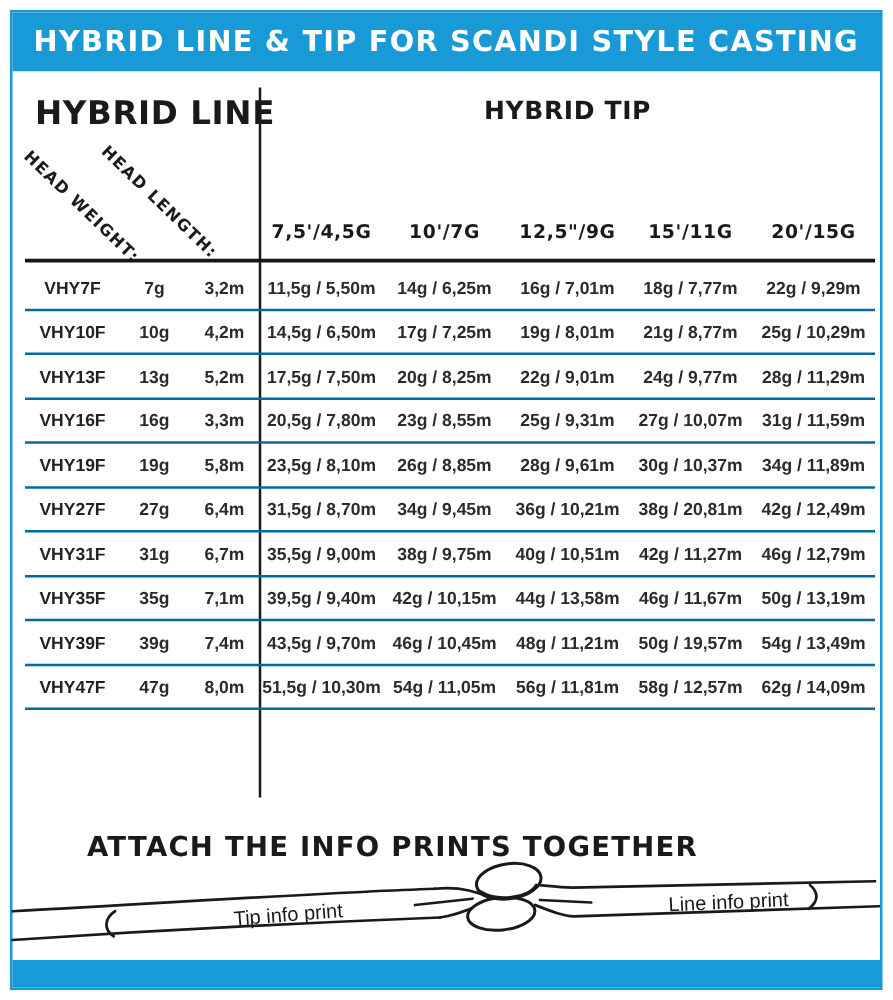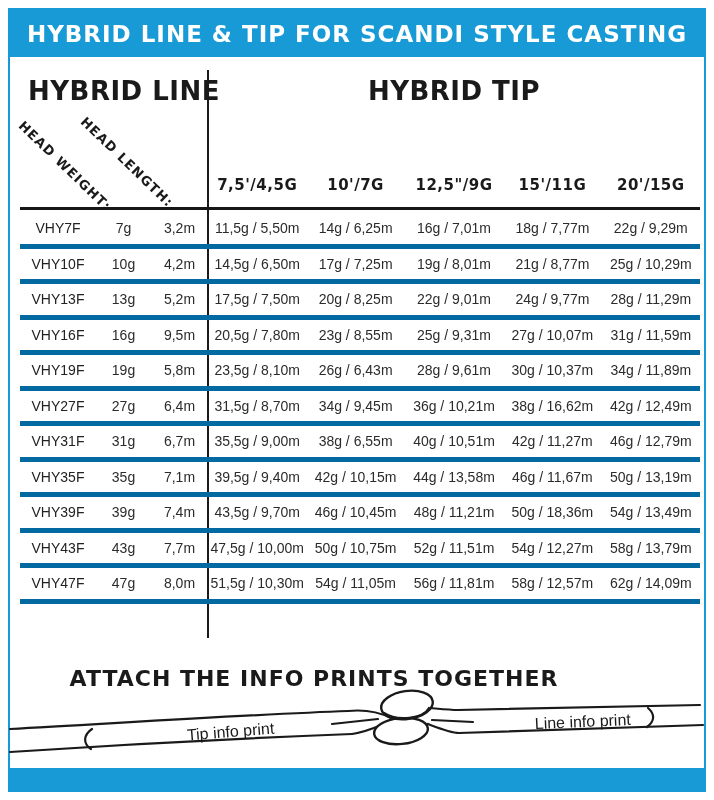--- a/index.html
+++ b/index.html
@@ -21,21 +21,21 @@
   .bottom-bar {
     position: absolute; left: 0; bottom: 0; width: 100%; height: 22px; background: #189ad6;
   }
 
   .techno { font-family: "DejaVu Sans", sans-serif; font-weight: bold; letter-spacing: 0.5px; }
 
   .line-section-header {
     position: absolute; left: 28px; top: 76px; font-size: 26px;
   }
   .tip-section-header {
-    position: absolute; left: 208px; top: 76px; width: 492px; text-align: center; font-size: 26px;
+    position: absolute; left: 208px; top: 76px; width: 492px; text-align: center; font-size: 20px;
   }
 
   .diag-label {
     position: absolute; font-size: 13px; font-weight: bold; letter-spacing: 1.2px;
     font-family: "DejaVu Sans", sans-serif; white-space: nowrap;
     transform: rotate(44deg); transform-origin: left top;
   }
   .diag-weight { left: 26px; top: 118px; }
   .diag-length { left: 88px; top: 114px; }
 
@@ -48,21 +48,21 @@
   }
   .col-headers {
     position: absolute; left: 20px; top: 176px; width: 680px; height: 34px;
     align-items: end; border-bottom: 3px solid #161616;
   }
   .col-header-cell {
     text-align: center; font-size: 15px; padding-bottom: 17px; white-space: nowrap;
   }
 
   .table-body { position: absolute; left: 20px; top: 213px; width: 680px; }
-  .grid-row { height: 35.5px; align-items: center; border-bottom: 5px solid #0369a1; }
+  .grid-row { height: 35.5px; align-items: center; border-bottom: 2px solid #0369a1; font-weight: bold; }
   .cell { text-align: center; font-size: 14px; color: #2b2b2b; white-space: nowrap; }
   .code-cell { color: #222; }
 
   .footer-heading {
     position: absolute; left: 0; top: 666px; width: 628px; text-align: center;
     font-size: 22px; letter-spacing: 1px;
   }
   .rope-svg { position: absolute; left: 0; top: 685px; }
   .rope-stroke { stroke: #1a1a1a; stroke-width: 2.2; fill: none; stroke-linecap: round; }
   .rope-loop { stroke: #1a1a1a; stroke-width: 2.4; fill: #ffffff; }
@@ -129,57 +129,57 @@
     <div class="cell">17,5g / 7,50m</div>
     <div class="cell">20g / 8,25m</div>
     <div class="cell">22g / 9,01m</div>
     <div class="cell">24g / 9,77m</div>
     <div class="cell">28g / 11,29m</div>
   </div>
 
   <div class="cols-grid grid-row">
     <div class="cell code-cell">VHY16F</div>
     <div class="cell">16g</div>
-    <div class="cell">9,5m</div>
+    <div class="cell">3,3m</div>
     <div class="cell">20,5g / 7,80m</div>
     <div class="cell">23g / 8,55m</div>
     <div class="cell">25g / 9,31m</div>
     <div class="cell">27g / 10,07m</div>
     <div class="cell">31g / 11,59m</div>
   </div>
 
   <div class="cols-grid grid-row">
     <div class="cell code-cell">VHY19F</div>
     <div class="cell">19g</div>
     <div class="cell">5,8m</div>
     <div class="cell">23,5g / 8,10m</div>
-    <div class="cell">26g / 6,43m</div>
+    <div class="cell">26g / 8,85m</div>
     <div class="cell">28g / 9,61m</div>
     <div class="cell">30g / 10,37m</div>
     <div class="cell">34g / 11,89m</div>
   </div>
 
 
   <div class="cols-grid grid-row">
     <div class="cell code-cell">VHY27F</div>
     <div class="cell">27g</div>
     <div class="cell">6,4m</div>
     <div class="cell">31,5g / 8,70m</div>
     <div class="cell">34g / 9,45m</div>
     <div class="cell">36g / 10,21m</div>
-    <div class="cell">38g / 16,62m</div>
+    <div class="cell">38g / 20,81m</div>
     <div class="cell">42g / 12,49m</div>
   </div>
 
   <div class="cols-grid grid-row">
     <div class="cell code-cell">VHY31F</div>
     <div class="cell">31g</div>
     <div class="cell">6,7m</div>
     <div class="cell">35,5g / 9,00m</div>
-    <div class="cell">38g / 6,55m</div>
+    <div class="cell">38g / 9,75m</div>
     <div class="cell">40g / 10,51m</div>
     <div class="cell">42g / 11,27m</div>
     <div class="cell">46g / 12,79m</div>
   </div>
 
   <div class="cols-grid grid-row">
     <div class="cell code-cell">VHY35F</div>
     <div class="cell">35g</div>
     <div class="cell">7,1m</div>
     <div class="cell">39,5g / 9,40m</div>
@@ -189,34 +189,24 @@
     <div class="cell">50g / 13,19m</div>
   </div>
 
   <div class="cols-grid grid-row">
     <div class="cell code-cell">VHY39F</div>
     <div class="cell">39g</div>
     <div class="cell">7,4m</div>
     <div class="cell">43,5g / 9,70m</div>
     <div class="cell">46g / 10,45m</div>
     <div class="cell">48g / 11,21m</div>
-    <div class="cell">50g / 18,36m</div>
+    <div class="cell">50g / 19,57m</div>
     <div class="cell">54g / 13,49m</div>
   </div>
 
-  <div class="cols-grid grid-row">
-    <div class="cell code-cell">VHY43F</div>
-    <div class="cell">43g</div>
-    <div class="cell">7,7m</div>
-    <div class="cell">47,5g / 10,00m</div>
-    <div class="cell">50g / 10,75m</div>
-    <div class="cell">52g / 11,51m</div>
-    <div class="cell">54g / 12,27m</div>
-    <div class="cell">58g / 13,79m</div>
-  </div>
 
   <div class="cols-grid grid-row">
     <div class="cell code-cell">VHY47F</div>
     <div class="cell">47g</div>
     <div class="cell">8,0m</div>
     <div class="cell">51,5g / 10,30m</div>
     <div class="cell">54g / 11,05m</div>
     <div class="cell">56g / 11,81m</div>
     <div class="cell">58g / 12,57m</div>
     <div class="cell">62g / 14,09m</div>

